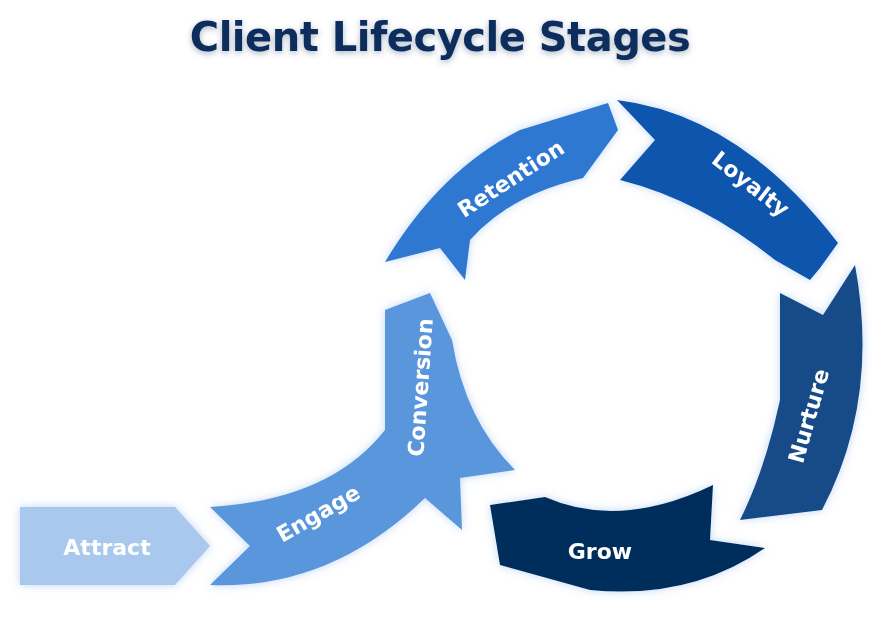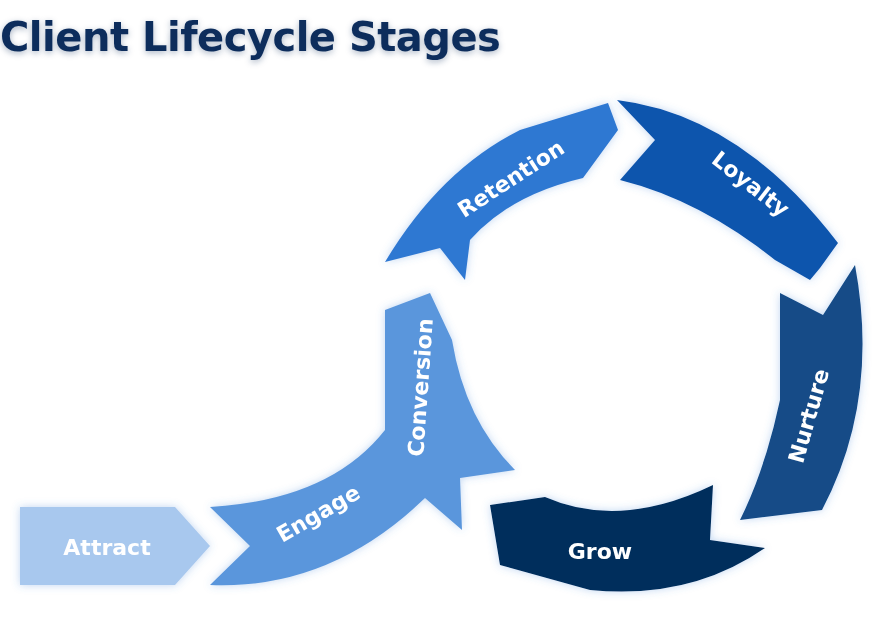--- a/index.html
+++ b/index.html
@@ -1,18 +1,18 @@
 <!DOCTYPE html>
 <html><head>
 <meta charset="utf-8">
 <style>
   html, body { margin: 0; padding: 0; background: #ffffff; }
   body { width: 880px; height: 624px; position: relative; overflow: hidden; font-family: "DejaVu Sans", sans-serif; }
   #title {
-    position: absolute; left: 0; top: 14px; width: 880px; text-align: left;
+    position: absolute; left: 0; top: 14px; width: 880px; text-align: center;
     font-size: 40px; font-weight: bold; color: #0d2d5c; letter-spacing: -0.5px;
     text-shadow: 0 2px 6px rgba(13,45,92,0.35);
   }
   svg#diagram { position: absolute; left: 0; top: 0; }
   .stage-label { font-family: "DejaVu Sans", sans-serif; font-weight: bold; fill: #ffffff; font-size: 22px; }
 </style>
 </head>
 <body>
 
 <div id="title">Client Lifecycle Stages</div>

